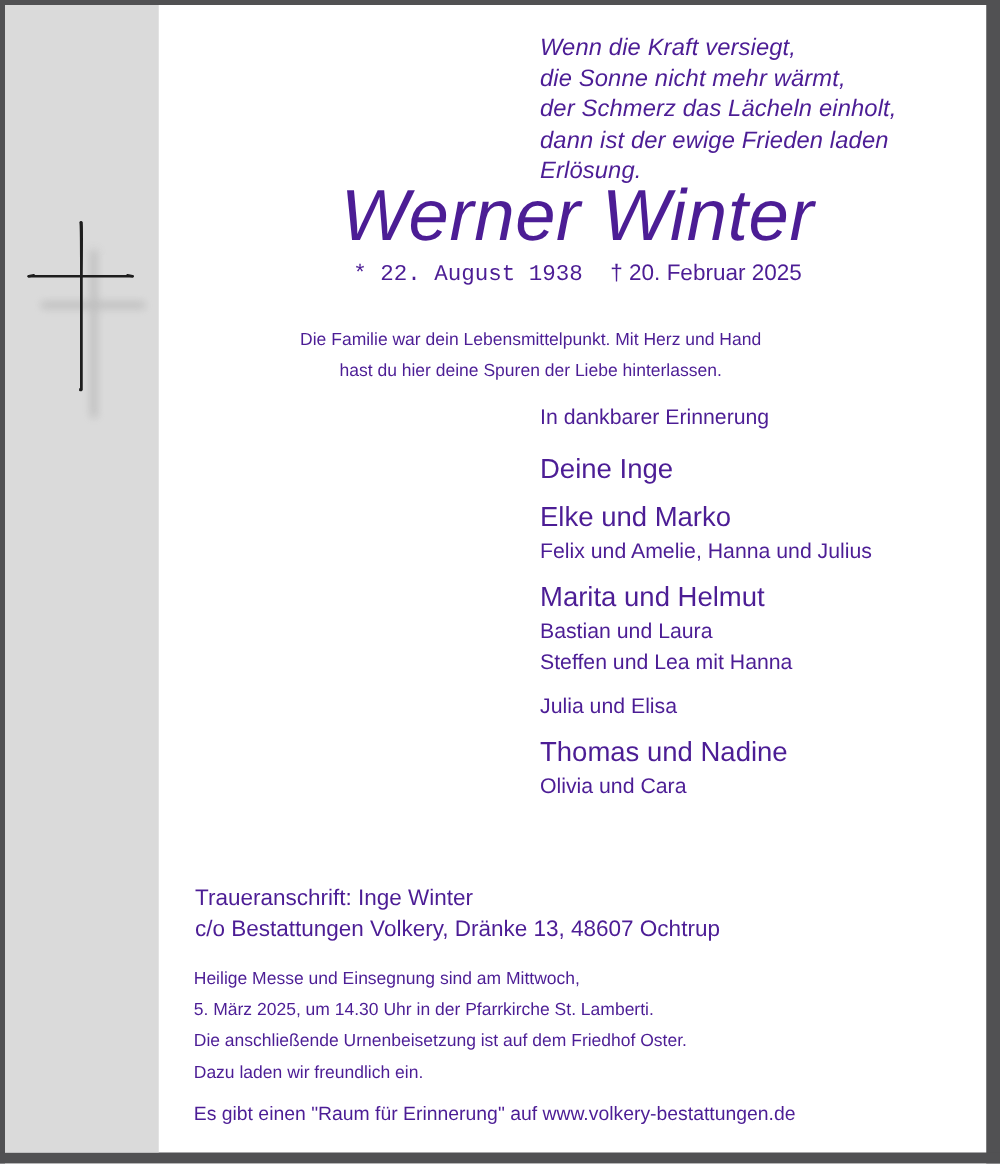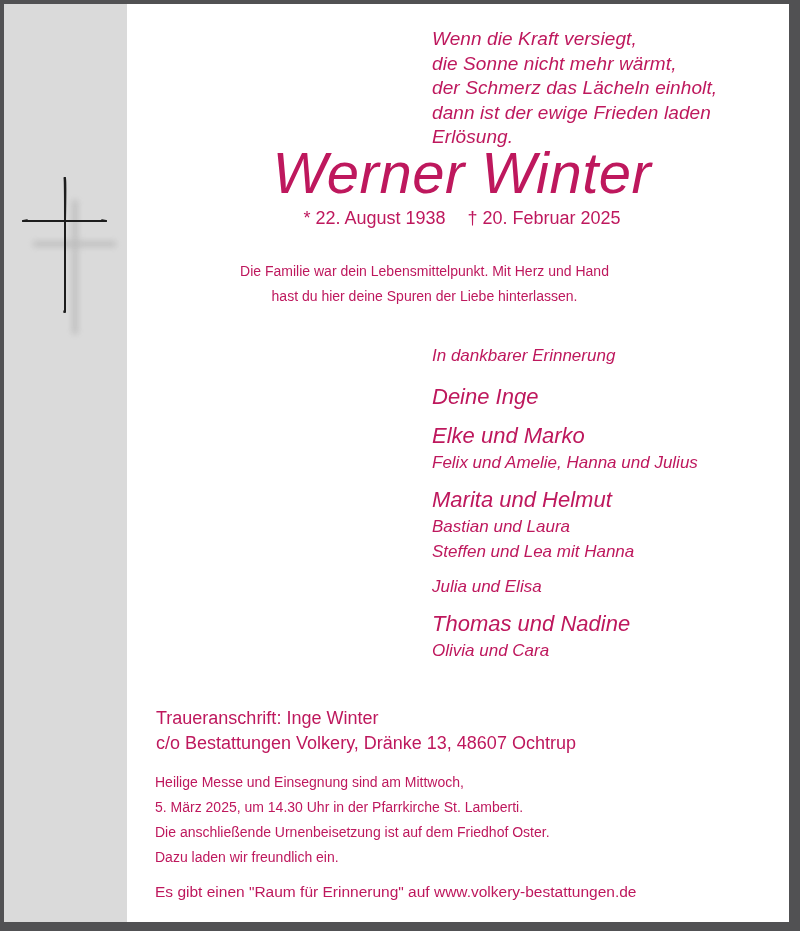--- a/index.html
+++ b/index.html
@@ -2,21 +2,21 @@
 <html><head>
 <meta charset="utf-8">
 <style>
   html, body { margin: 0; padding: 0; background: #ffffff; }
   .page {
     position: relative;
     width: 800px;
     height: 931px;
     background: #ffffff;
     font-family: "Liberation Sans", sans-serif;
-    color: #be185d;
+    color: #4c1d95;
     overflow: hidden;
   }
   .bar { position: absolute; background: #515153; }
   .bar-top    { left: 0; top: 0; width: 800px; height: 4px; }
   .bar-left   { left: 0; top: 0; width: 4px; height: 931px; }
   .bar-right  { right: 0; top: 0; width: 11px; height: 931px; }
   .bar-bottom { left: 0; bottom: 0; width: 800px; height: 9px; }
   .sidebar {
     position: absolute;
     left: 4px; top: 4px;
@@ -35,29 +35,29 @@
   .name-block { position: absolute; left: 157px; top: 146px; width: 610px; text-align: center; }
   .deceased-name {
     font-style: italic;
     font-size: 58px;
     line-height: 54px;
     font-weight: normal;
     margin: 0;
     letter-spacing: 0.5px;
   }
   .dates { margin-top: 7px; font-size: 18px; line-height: 22px; }
-  .dates .birth { margin-right: 22px; }
+  .dates .birth { margin-right: 22px; font-family: Liberation Mono, monospace; }
   .tribute {
     position: absolute;
     left: 137px; top: 259px; width: 575px;
     text-align: center;
     font-size: 14px;
     line-height: 25px;
   }
-  .mourners { position: absolute; left: 432px; top: 345px; width: 340px; font-style: italic; }
+  .mourners { position: absolute; left: 432px; top: 323px; width: 340px; }
   .mourner-intro { font-size: 17px; line-height: 21px; margin-bottom: 16px; }
   .mourner-group { margin-bottom: 10px; }
   .mourner-main { font-size: 22px; line-height: 29px; }
   .mourner-sub { font-size: 17px; line-height: 25px; }
   .address {
     position: absolute;
     left: 156px; top: 706px; width: 560px;
     font-size: 18px; line-height: 25px;
   }
   .service {

